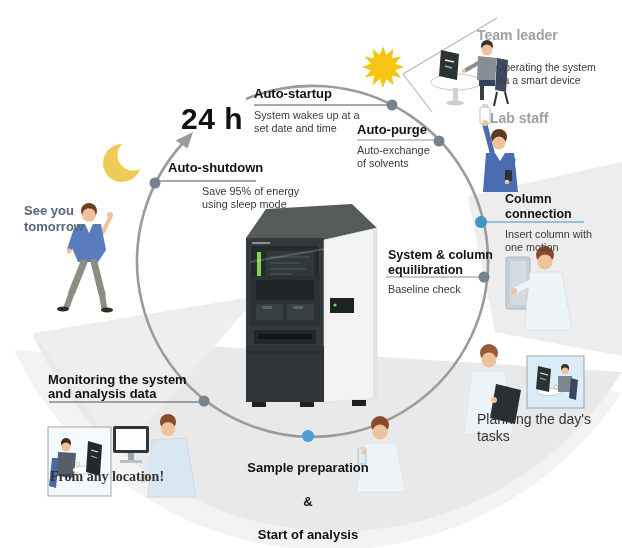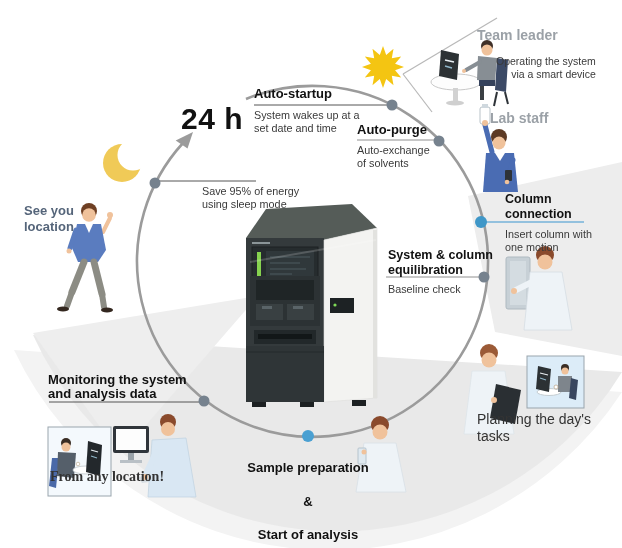--- a/index.html
+++ b/index.html
@@ -213,20 +213,21 @@
 <div class="txt big-title" style="left:156px;top:101px;">24 h</div>
 
 <div class="txt step-title" style="left:254px;top:86px;">Auto-startup</div>
 <div class="txt step-desc" style="left:254px;top:109px;">System wakes up at a
 set date and time</div>
 
 <div class="txt step-title" style="left:357px;top:122px;">Auto-purge</div>
 <div class="txt step-desc" style="left:357px;top:144px;">Auto-exchange
 of solvents</div>
 
+<div class="txt step-title" style="left:168px;top:160px;">Auto-shutdown</div>
 <div class="txt step-desc" style="left:170px;top:185px;margin-left:32px;">Save 95% of energy
 using sleep mode</div>
 
 <div class="txt step-title sm" style="left:505px;top:192px;">Column
 connection</div>
 <div class="txt step-desc" style="left:505px;top:228px;">Insert column with
 one motion</div>
 
 <div class="txt step-title sm" style="left:388px;top:248px;">System &amp; column
 equilibration</div>
@@ -236,23 +237,23 @@
 and analysis data</div>
 
 <div class="txt center-step" style="left:228px;top:443px;">
   <span>Sample preparation</span><br>
   <span>&amp;</span><br>
   <span>Start of analysis</span>
 </div>
 <div class="txt caption" style="left:50px;top:469px;font-family:Liberation Serif, serif;">From any location!</div>
 
 <div class="txt actor-label" style="left:477px;top:27px;">Team leader</div>
-<div class="txt actor-desc" style="left:496px;top:55px;text-align:right;">Operating the system
+<div class="txt actor-desc" style="left:496px;top:61px;">Operating the system
 via a smart device</div>
 
 <div class="txt actor-label" style="left:490px;top:110px;">Lab staff</div>
 
 <div class="txt speech" style="left:24px;top:203px;">See you
-location</div>
+tomorrow</div>
 
 <div class="txt caption plain" style="left:477px;top:411px;">Planning the day's tasks</div>
 
 </div>
 
 </body></html>

